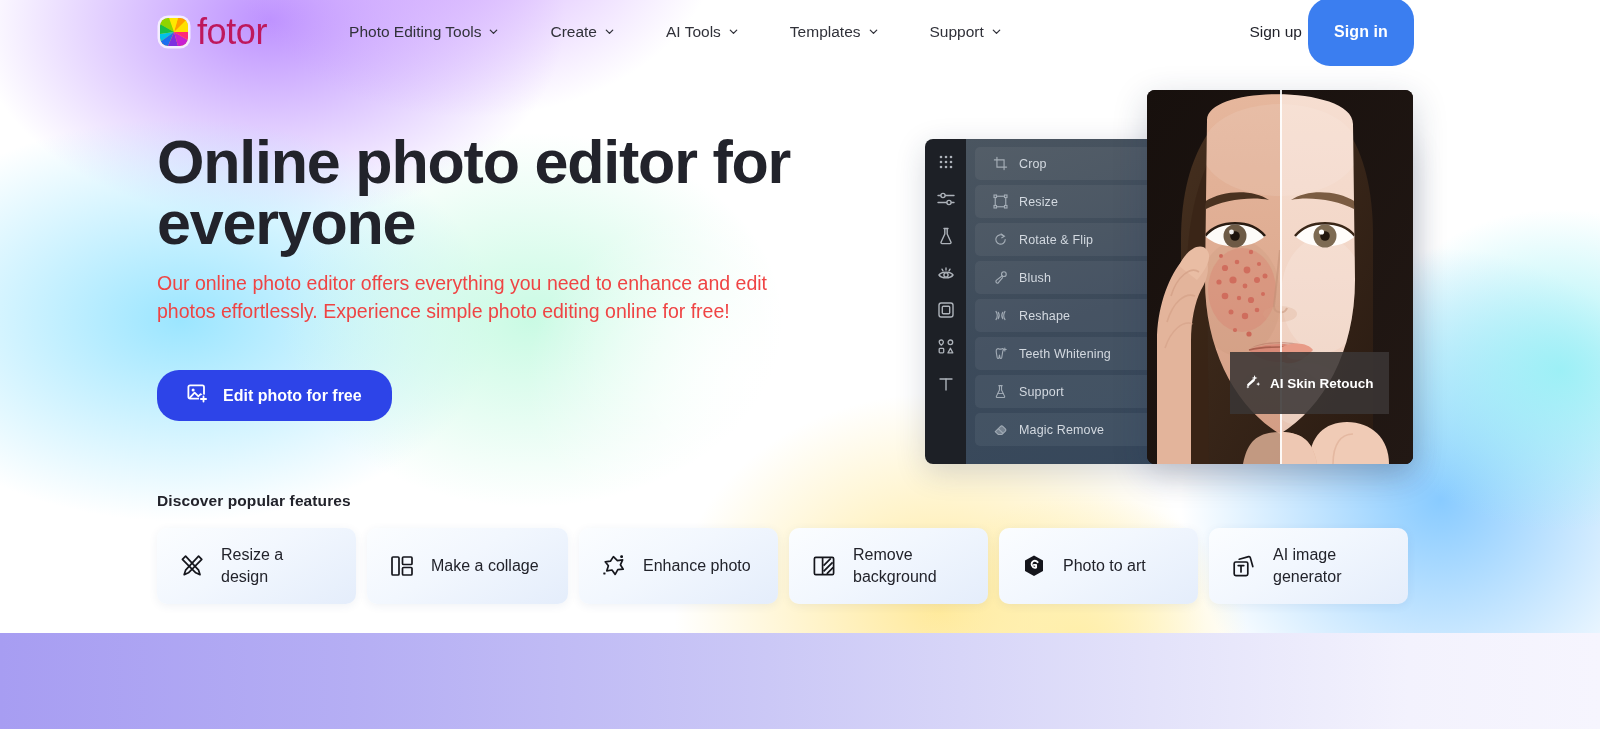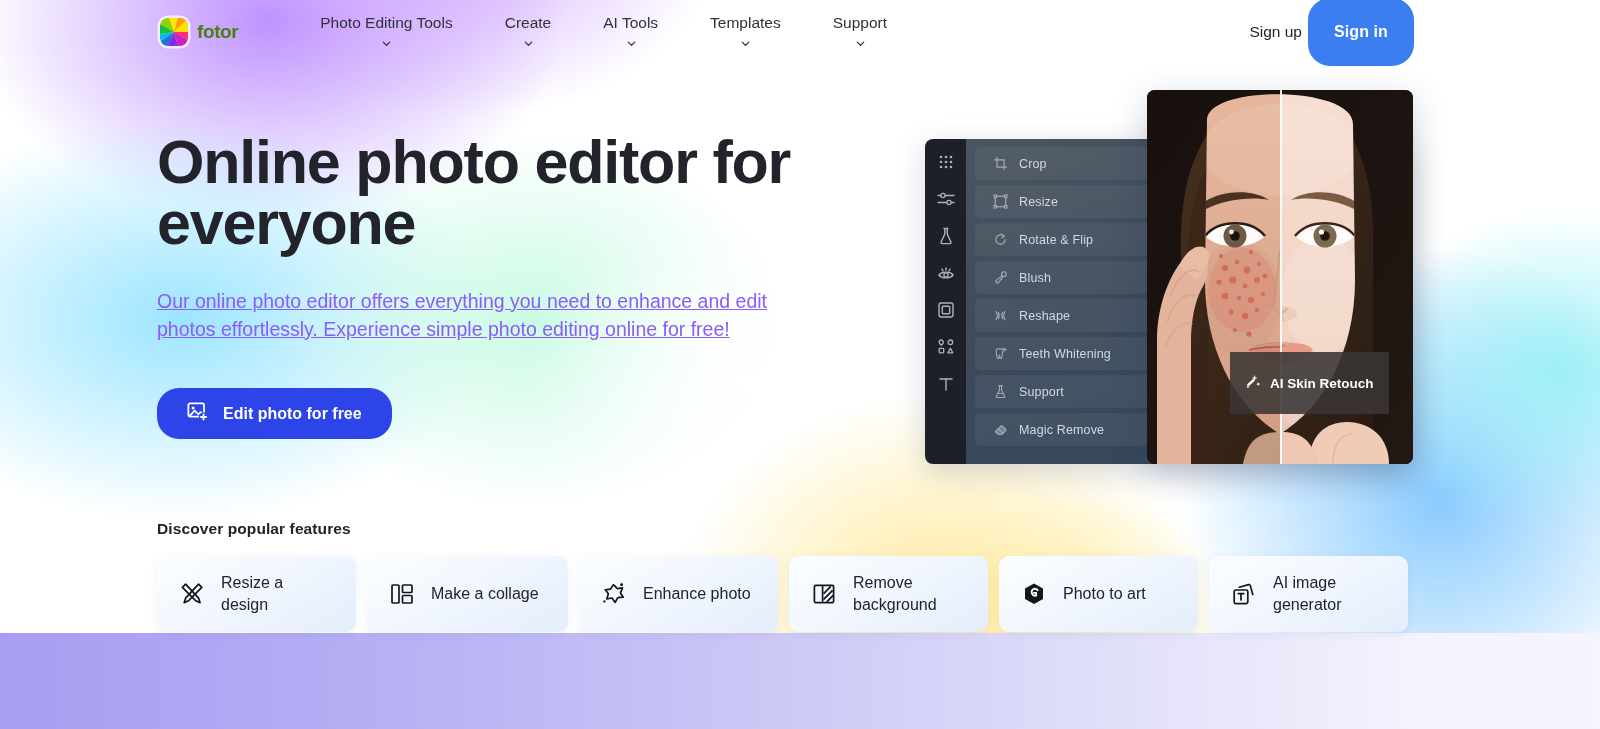--- a/index.html
+++ b/index.html
@@ -43,50 +43,48 @@
   #header {
     position:absolute; left:0; top:0; width:1600px; height:63px;
     display:flex; align-items:center; z-index:20;
   }
   #brand { display:flex; align-items:center; gap:9px; margin-left:160px; }
   #brand-mark {
     width:28px; height:28px; border-radius:8px; overflow:hidden;
     box-shadow:0 0 0 2.5px rgba(255,255,255,.75);
     flex:0 0 auto;
   }
-  #brand-name { font-size:19px; color:#4d7c0f; letter-spacing:-.4px; font-weight:700; }
+  #brand-name { font-size:36px; color:#be185d; letter-spacing:-.4px; font-weight:400; }
 
   #main-nav { display:flex; align-items:center; margin-left:56px; gap:0; }
   .nav-item {
     display:flex; align-items:center; gap:7px;
     font-size:15.5px; color:#303139; padding:0 26px; cursor:pointer;
     white-space:nowrap;
-    flex-direction:column;
   }
   .caret { display:inline-block; width:10px; height:10px; position:relative; top:-1px; }
   .caret svg { display:block; }
 
   #header-right { margin-left:auto; margin-right:186px; display:flex; align-items:center; gap:6px; }
   #signup-link { font-size:15.5px; color:#22232b; cursor:pointer; }
   #signin-btn {
     background:#3b7ef0; color:#fff; font-size:16px; font-weight:700;
     border:none; border-radius:22px; padding:25px 26px; cursor:pointer;
     letter-spacing:.1px;
   }
 
   
   #hero-copy { position:absolute; left:157px; top:132px; width:660px; z-index:10; }
   #hero-title {
     font-size:61px; line-height:1.0; font-weight:700; color:#22232b;
     letter-spacing:-1.2px;
   }
   #hero-sub {
-    margin-top:34px; font-size:19.5px; line-height:1.42; color:#8b5cf6;
+    margin-top:16px; font-size:19.5px; line-height:1.42; color:#ef4444;
     max-width:625px;
-    text-decoration:underline;
   }
   #cta-btn {
     margin-top:45px; display:inline-flex; align-items:center; gap:14px;
     background:#2d44e8; border:none; border-radius:22px;
     padding:0 30px; height:51px; cursor:pointer;
     color:#fff; font-size:16px; font-weight:700;
   }
 
   
   #editor-mock {
@@ -126,21 +124,21 @@
   #ba-tooltip {
     position:absolute; left:83px; bottom:50px;
     background:rgba(58,54,52,.88); border-radius:0;
     display:flex; align-items:center; gap:9px;
     padding:21px 15px; z-index:14;
   }
   #ba-tooltip .tip-label { color:#fff; font-size:13.5px; font-weight:700; white-space:nowrap; }
 
   
   #features { position:absolute; left:157px; top:492px; z-index:10; }
-  #features-title { font-size:15.5px; font-weight:700; color:#22232b; letter-spacing:.1px;margin-top:28px; }
+  #features-title { font-size:15.5px; font-weight:700; color:#22232b; letter-spacing:.1px; }
   #feature-cards { display:flex; gap:11px; margin-top:18px; }
   .feature-card {
     height:76px; border-radius:10px;
     background:linear-gradient(150deg,#fbfdff 0%,#f2f7fe 45%,#e4edfb 100%);
     box-shadow:0 2px 10px rgba(40,70,130,.07);
     display:flex; align-items:center; gap:16px; padding:0 22px;
     cursor:pointer;
   }
   .feature-card .f-ico { width:26px; height:26px; flex:0 0 auto; }
   .feature-card .f-label { font-size:16px; color:#22232b; line-height:1.35; }

